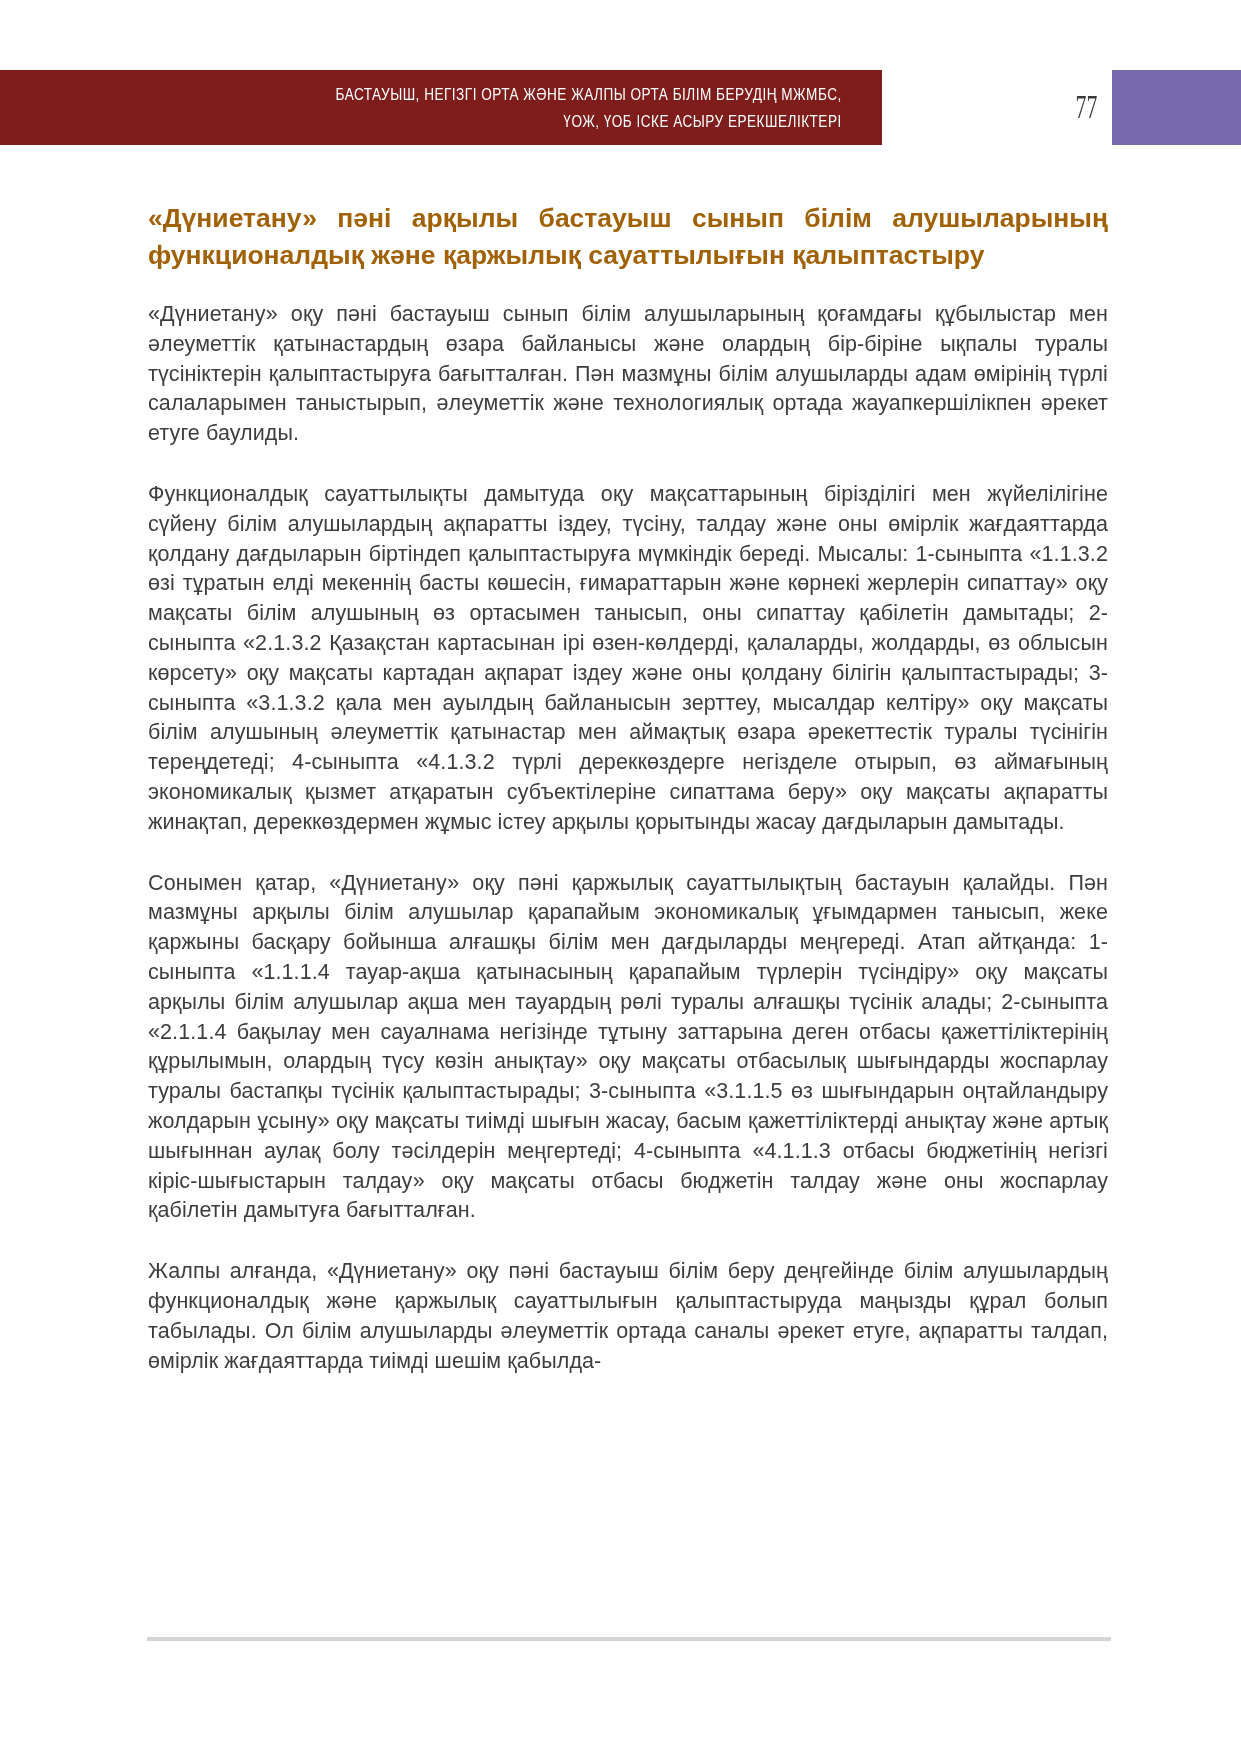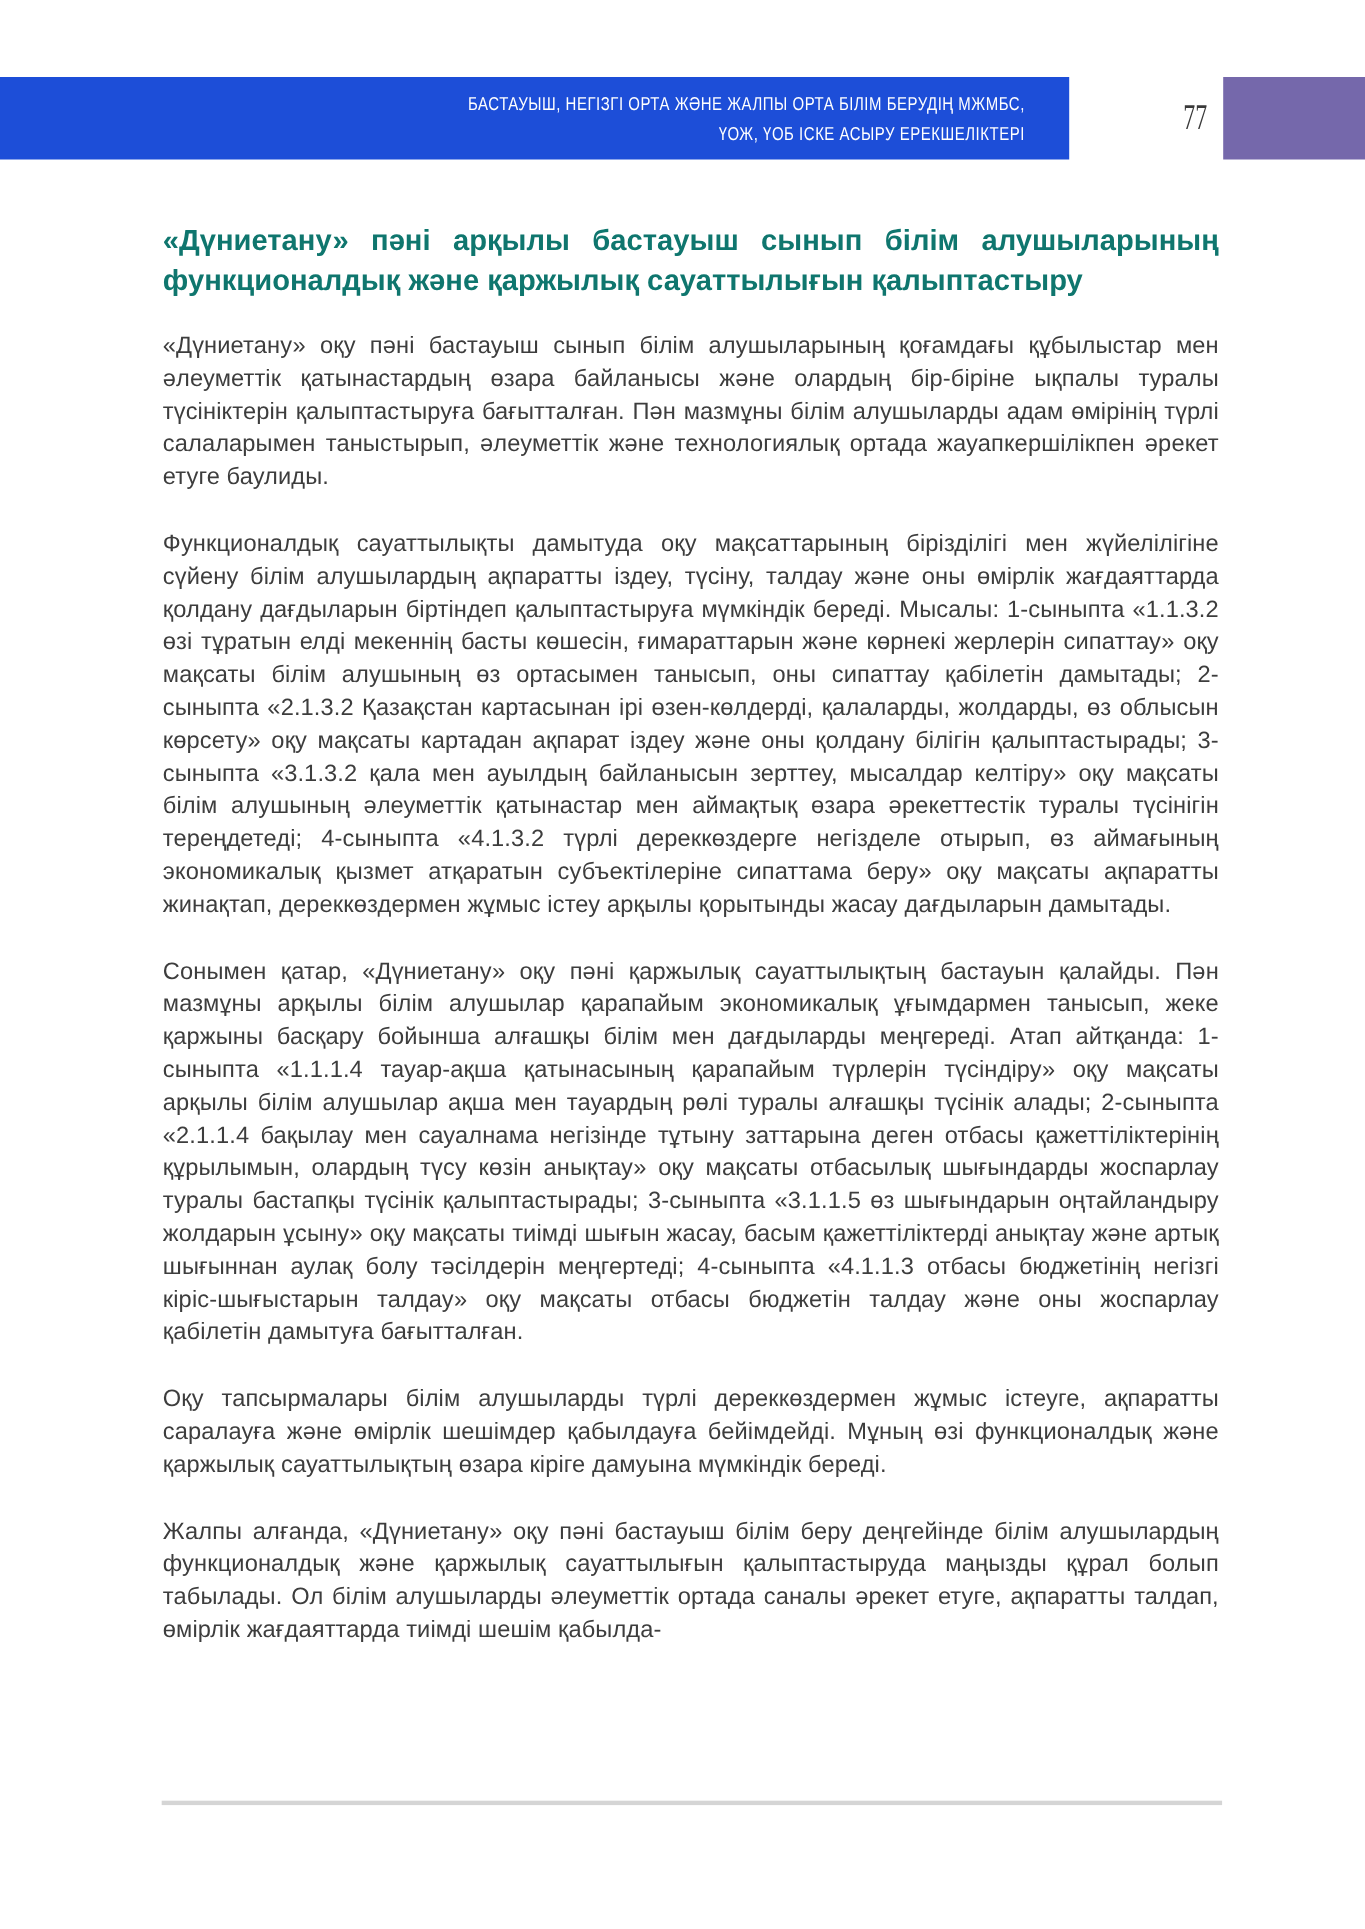--- a/index.html
+++ b/index.html
@@ -9,22 +9,22 @@
     height: 1754px;
     background: #ffffff;
     font-family: "Liberation Sans", sans-serif;
     overflow: hidden;
   }
 
   
   .band-main {
     position: absolute;
     left: 0; top: 70px;
-    width: 972px; height: 75px;
-    background: #1d4ed8;
+    width: 882px; height: 75px;
+    background: #7f1d1d;
   }
   .band-text {
     position: absolute;
     right: 40px; top: 0; height: 100%;
     display: flex; flex-direction: column; justify-content: center;
     text-align: right;
     color: #ffffff;
     font-size: 17px;
     line-height: 27px;
     letter-spacing: 0.6px;
@@ -57,21 +57,21 @@
     position: absolute;
     left: 148px; top: 200px;
     width: 960px;
     color: #3d3d3d;
   }
   .content h1 {
     margin: 0 0 26px 0;
     font-size: 26.5px;
     line-height: 37px;
     font-weight: bold;
-    color: #0f766e;
+    color: #a16207;
     text-align: justify;
   }
   .content p {
     margin: 14px 0 31px 0;
     font-size: 21.5px;
     line-height: 29.8px;
     text-align: justify;
     letter-spacing: 0.1px;
   }
   .content p:last-of-type { margin-bottom: 0; }
@@ -99,19 +99,18 @@
     <span>77</span>
   </div>
 
   <div class="band-right"></div>
 
   <div class="content">
     <h1>«Дүниетану» пәні арқылы бастауыш сынып білім алушыларының функционалдық және қаржылық сауаттылығын қалыптастыру</h1>
     <p>«Дүниетану» оқу пәні бастауыш сынып білім алушыларының қоғамдағы құбылыстар мен әлеуметтік қатынастардың өзара байланысы және олардың бір-біріне ықпалы туралы түсініктерін қалыптастыруға бағытталған. Пән мазмұны білім алушыларды адам өмірінің түрлі салаларымен таныстырып, әлеуметтік және технологиялық ортада жауапкершілікпен әрекет етуге баулиды.</p>
     <p>Функционалдық сауаттылықты дамытуда оқу мақсаттарының бірізділігі мен жүйелілігіне сүйену білім алушылардың ақпаратты іздеу, түсіну, талдау және оны өмірлік жағдаяттарда қолдану дағдыларын біртіндеп қалыптастыруға мүмкіндік береді. Мысалы: 1-сыныпта «1.1.3.2 өзі тұратын елді мекеннің басты көшесін, ғимараттарын және көрнекі жерлерін сипаттау» оқу мақсаты білім алушының өз ортасымен танысып, оны сипаттау қабілетін дамытады; 2-сыныпта «2.1.3.2 Қазақстан картасынан ірі өзен-көлдерді, қалаларды, жолдарды, өз облысын көрсету» оқу мақсаты картадан ақпарат іздеу және оны қолдану білігін қалыптастырады; 3-сыныпта «3.1.3.2 қала мен ауылдың байланысын зерттеу, мысалдар келтіру» оқу мақсаты білім алушының әлеуметтік қатынастар мен аймақтық өзара әрекеттестік туралы түсінігін тереңдетеді; 4-сыныпта «4.1.3.2 түрлі дереккөздерге негізделе отырып, өз аймағының экономикалық қызмет атқаратын субъектілеріне сипаттама беру» оқу мақсаты ақпаратты жинақтап, дереккөздермен жұмыс істеу арқылы қорытынды жасау дағдыларын дамытады.</p>
     <p>Сонымен қатар, «Дүниетану» оқу пәні қаржылық сауаттылықтың бастауын қалайды. Пән мазмұны арқылы білім алушылар қарапайым экономикалық ұғымдармен танысып, жеке қаржыны басқару бойынша алғашқы білім мен дағдыларды меңгереді. Атап айтқанда: 1-сыныпта «1.1.1.4 тауар-ақша қатынасының қарапайым түрлерін түсіндіру» оқу мақсаты арқылы білім алушылар ақша мен тауардың рөлі туралы алғашқы түсінік алады; 2-сыныпта «2.1.1.4 бақылау мен сауалнама негізінде тұтыну заттарына деген отбасы қажеттіліктерінің құрылымын, олардың түсу көзін анықтау» оқу мақсаты отбасылық шығындарды жоспарлау туралы бастапқы түсінік қалыптастырады; 3-сыныпта «3.1.1.5 өз шығындарын оңтайландыру жолдарын ұсыну» оқу мақсаты тиімді шығын жасау, басым қажеттіліктерді анықтау және артық шығыннан аулақ болу тәсілдерін меңгертеді; 4-сыныпта «4.1.1.3 отбасы бюджетінің негізгі кіріс-шығыстарын талдау» оқу мақсаты отбасы бюджетін талдау және оны жоспарлау қабілетін дамытуға бағытталған.</p>
-    <p>Оқу тапсырмалары білім алушыларды түрлі дереккөздермен жұмыс істеуге, ақпаратты саралауға және өмірлік шешімдер қабылдауға бейімдейді. Мұның өзі функционалдық және қаржылық сауаттылықтың өзара кіріге дамуына мүмкіндік береді.</p>
     <p>Жалпы алғанда, «Дүниетану» оқу пәні бастауыш білім беру деңгейінде білім алушылардың функционалдық және қаржылық сауаттылығын қалыптастыруда маңызды құрал болып табылады. Ол білім алушыларды әлеуметтік ортада саналы әрекет етуге, ақпаратты талдап, өмірлік жағдаяттарда тиімді шешім қабылда-</p>
   </div>
 
   <div class="footer-rule"></div>
 
 </div>
 
 </body></html>

